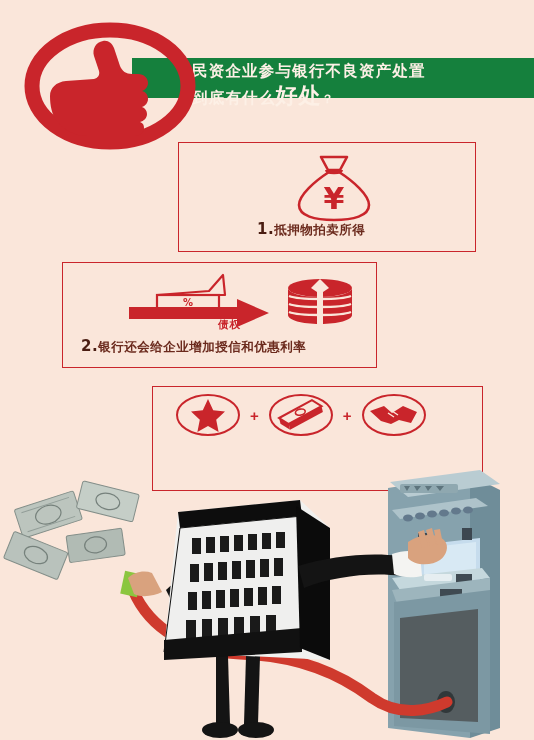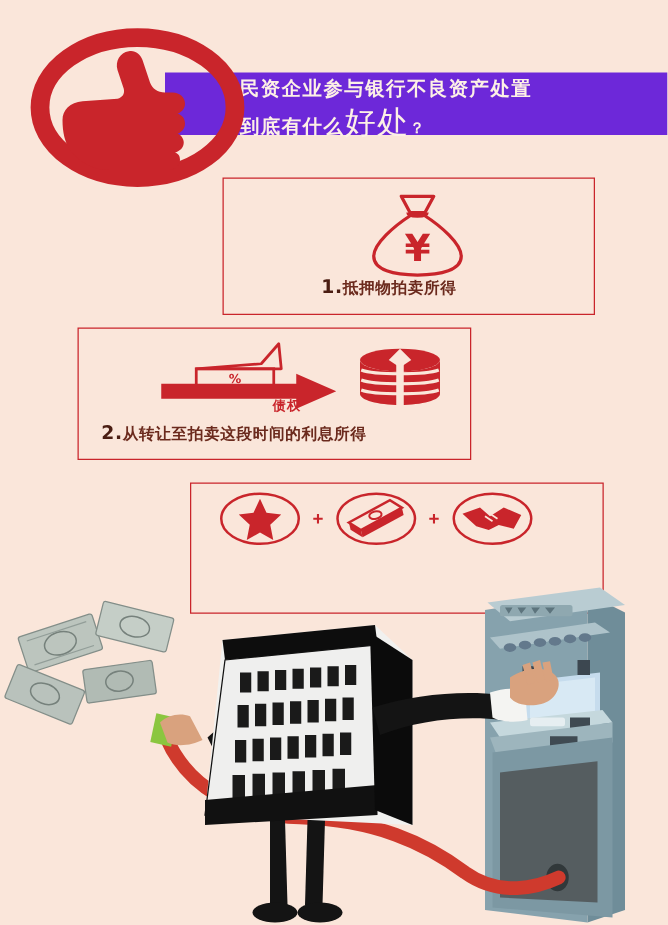--- a/index.html
+++ b/index.html
@@ -8,32 +8,32 @@
     background:#fae6da;
     font-family:"Liberation Sans","DejaVu Sans",sans-serif;
     overflow:hidden;
     position:relative;
   }
   #poster{position:absolute;inset:0;width:534px;height:740px;overflow:hidden;background:#fae6da;}
 
   
   .header-wrap{position:absolute;left:0;top:0;width:534px;height:150px;}
   .banner{
-    position:absolute;left:132px;top:58px;width:402px;height:50px;
-    background:#6d28d9;
+    position:absolute;left:132px;top:58px;width:402px;height:40px;
+    background:#15803d;
   }
   .banner-text{
     position:absolute;left:60px;top:4px;width:340px;
     color:#fdf0e6;font-weight:bold;line-height:1.28;
     font-size:15.5px;letter-spacing:1.2px;
     font-family:"DejaVu Sans","Liberation Sans",sans-serif;
     white-space:nowrap;
   }
   .banner-line{display:block;}
-  .banner-strong{font-size:25px;font-weight:normal;letter-spacing:1px;}
+  .banner-strong{font-size:22px;font-weight:bold;letter-spacing:1px;}
   .banner-q{font-size:12px;}
   .thumb-badge{position:absolute;left:26px;top:26px;width:168px;height:120px;}
 
   
   .card{position:absolute;border:1.6px solid #c9252b;background:transparent;}
   .card-label{
     position:absolute;color:#6b2a1d;font-weight:bold;
     font-family:"DejaVu Sans","Liberation Sans",sans-serif;
     letter-spacing:0.5px;white-space:nowrap;
   }
@@ -123,21 +123,21 @@
           <path d="M2 17 C12 21 54 21 64 17" fill="none" stroke="#fae6da" stroke-width="2.4"></path>
           <path d="M2 25 C12 29 54 29 64 25" fill="none" stroke="#fae6da" stroke-width="2.4"></path>
           <path d="M2 33 C12 37 54 37 64 33" fill="none" stroke="#fae6da" stroke-width="2.4"></path>
           <path d="M33 0 L24 9 L33 15 L42 9 Z" fill="#fae6da"></path>
           <rect x="30" y="7" width="6" height="38" fill="#fae6da"></rect>
         </g>
       </svg>
     </div>
     <div class="debt-word">债权</div>
     <div class="card-label">
-      <span class="num">2.</span><span class="lbl-txt">从转让至拍卖这段时间的利息所得</span>
+      <span class="num">2.</span><span class="lbl-txt">银行还会给企业增加授信和优惠利率</span>
     </div>
   </div>
 
   <div class="card" id="card3">
     <div class="iconrow">
       <svg width="66" height="44" viewBox="0 0 66 44">
         <ellipse cx="33" cy="22" rx="31" ry="20" fill="none" stroke="#c9252b" stroke-width="2"></ellipse>
         <path d="M33 6 L38.2 17.2 L50 18.6 L41.2 26.8 L43.6 39 L33 33 L22.4 39 L24.8 26.8 L16 18.6 L27.8 17.2 Z" fill="#c9252b"></path>
       </svg>
       <span class="plus">+</span>

